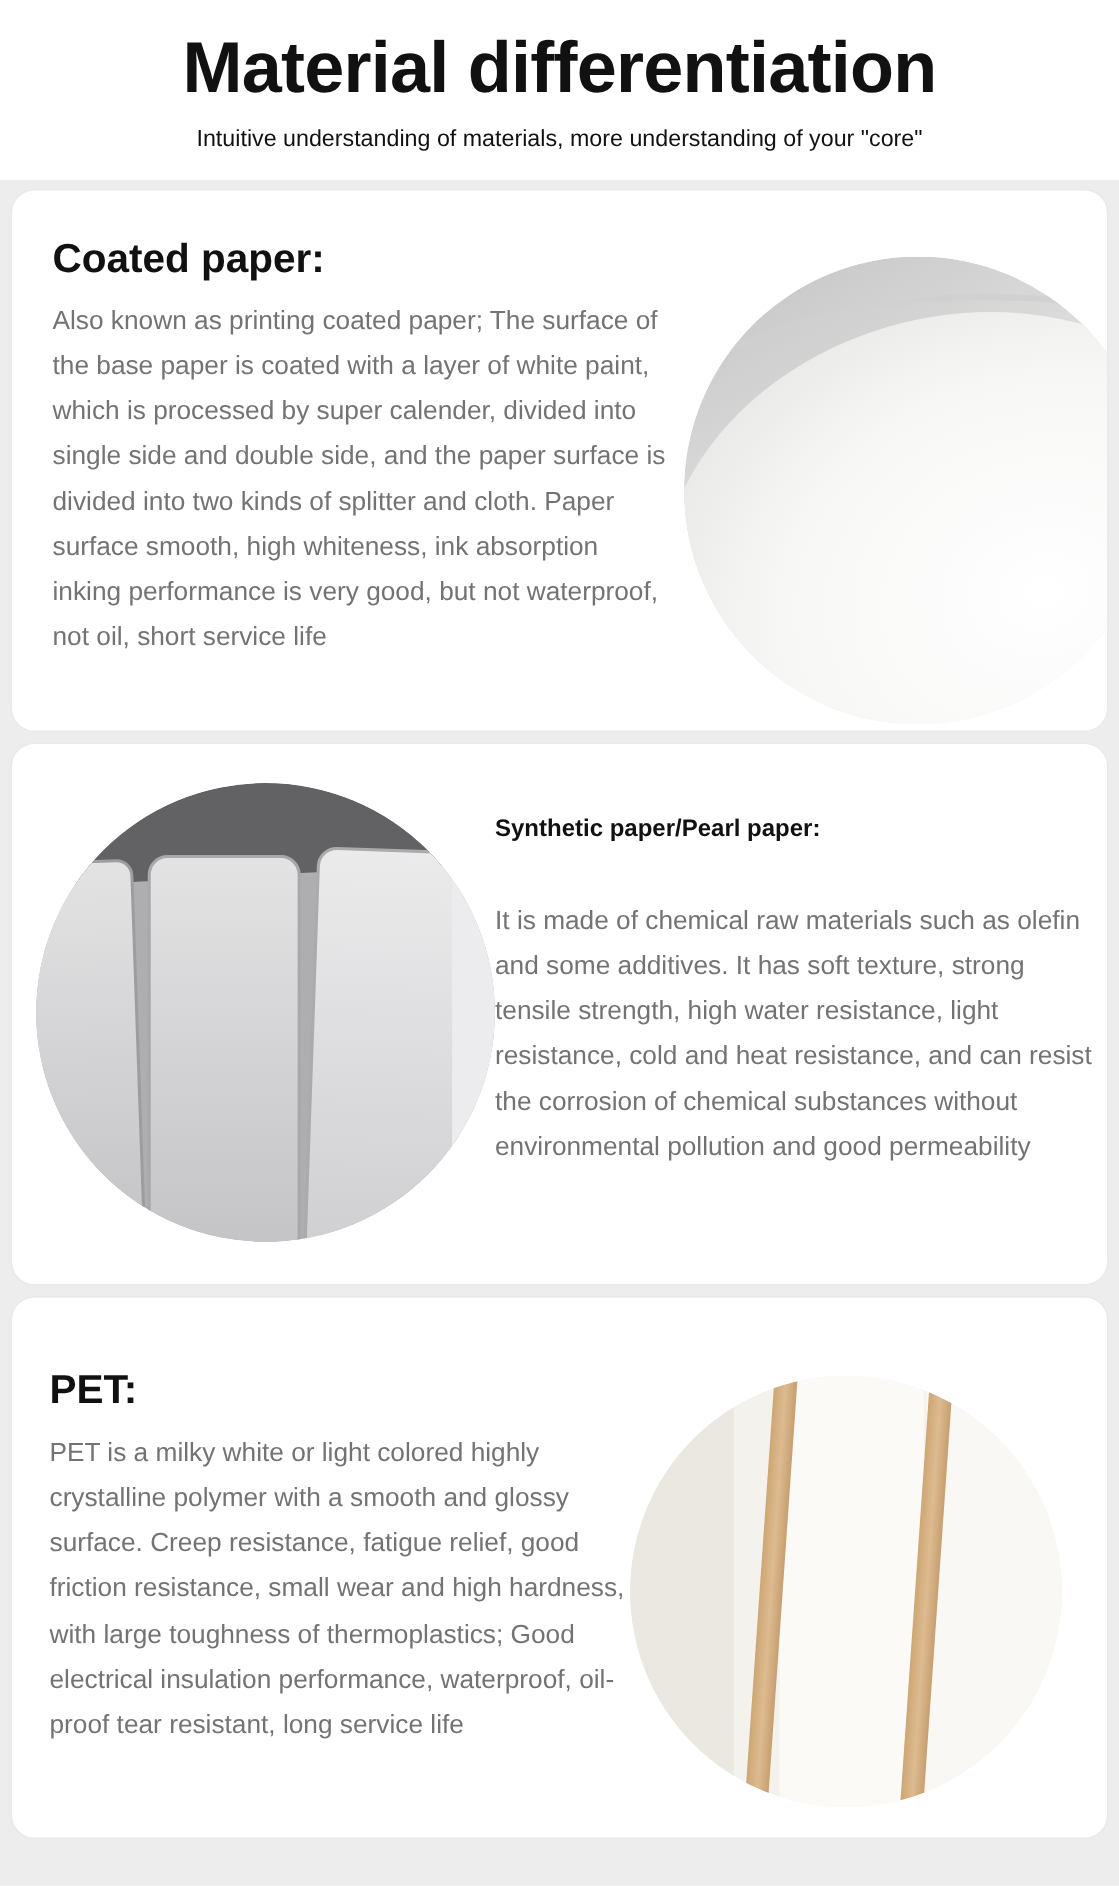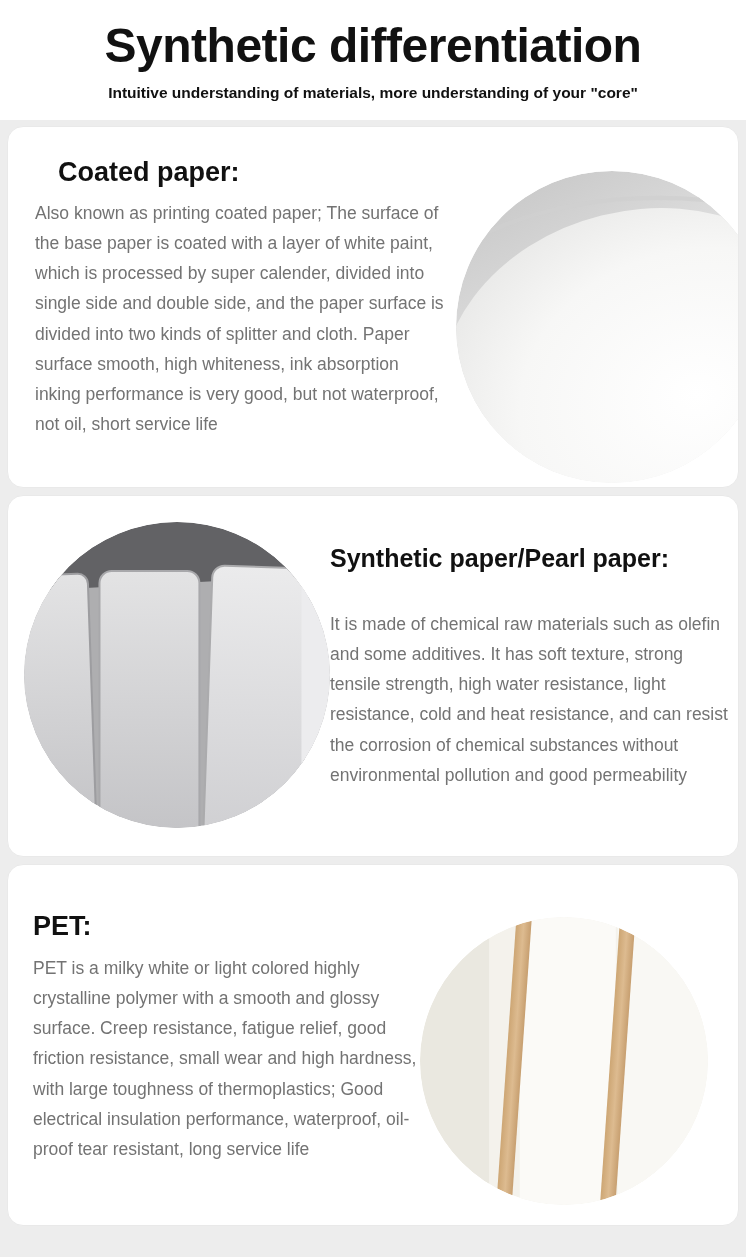--- a/index.html
+++ b/index.html
@@ -9,57 +9,57 @@
     font-family:"Liberation Sans", sans-serif;
     color:#1b1b1b; background:#ededed;
   }
   
   .hero { background:#ffffff; text-align:center; padding:18px 10px 18px; }
   .hero h1 {
     font-size:48px; font-weight:800; color:#111;
     letter-spacing:-0.5px; line-height:1.15;
   }
   .hero .subtitle {
-    font-size:15.5px; font-weight:700; color:#111; margin-top:11px;
+    font-size:15.5px; font-weight:400; color:#111; margin-top:11px;
   }
   
   main { padding:6px 7px 8px; display:flex; flex-direction:column; gap:7px; }
   .card {
     position:relative; background:#ffffff; border:1px solid #e9e9e9;
     border-radius:16px; overflow:hidden; height:362px;
   }
   .card h2 { font-weight:700; color:#111; }
   .card .body {
     font-size:17.5px; line-height:1.72; color:#737373;
   }
   .photo {
     position:absolute; border-radius:50%; overflow:hidden;
   }
   .photo svg { display:block; width:100%; height:100%; }
   
   .card1 .card-text { padding:30px 0 0 27px; }
-  .card1 h2 { font-size:27px; margin-bottom:10px;margin-left:23px; }
+  .card1 h2 { font-size:27px; margin-bottom:10px; }
   .card1 .body { width:412px; }
   .card1 .photo { width:312px; height:312px; top:44px; right:-30px; }
   
   .card2 .card-text { padding:48px 12px 0 322px; }
-  .card2 h2 { font-size:25px; }
+  .card2 h2 { font-size:16px; }
   .card2 .body { width:398px;margin-top:36px; }
   .card2 .photo { width:306px; height:306px; top:26px; left:16px; }
   
   .card3 .card-text { padding:46px 0 0 25px; }
   .card3 h2 { font-size:27px; margin-bottom:11px; }
   .card3 .body { width:404px; }
   .card3 .photo { width:288px; height:288px; top:52px; right:30px; }
 </style>
 </head>
 <body>
 
 <header class="hero">
-  <h1>Synthetic differentiation</h1>
+  <h1>Material differentiation</h1>
   <p class="subtitle">Intuitive understanding of materials, more understanding of your "core"</p>
 </header>
 
 <main>
 
   <section class="card card1">
     <div class="card-text">
       <h2>Coated paper:</h2>
       <p class="body">Also known as printing coated paper; The surface of the base paper is coated with a layer of white paint, which is processed by super calender, divided into single side and double side, and the paper surface is divided into two kinds of splitter and cloth. Paper surface smooth, high whiteness, ink absorption inking performance is very good, but not waterproof, not oil, short service life</p>
     </div>

